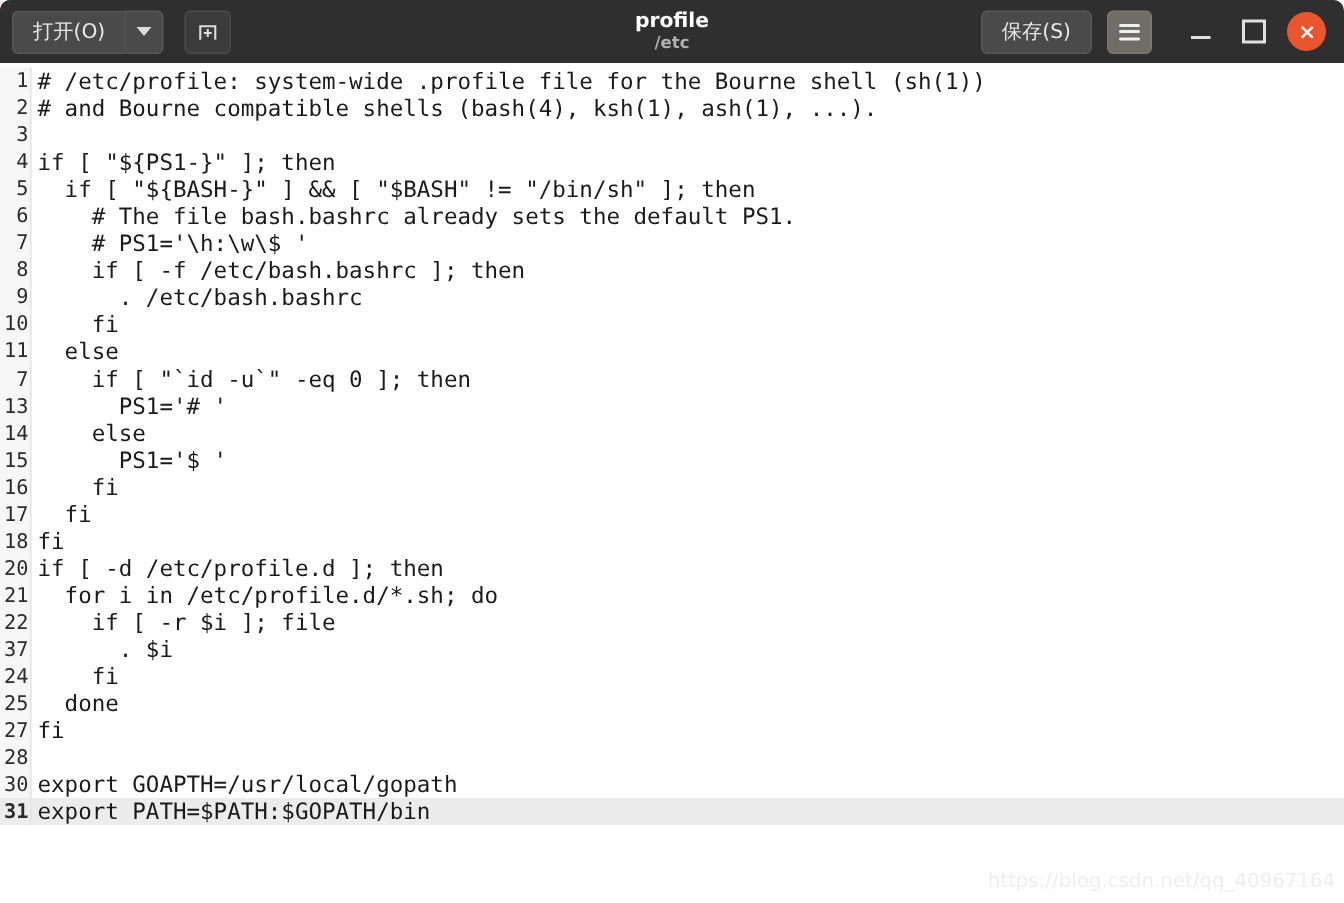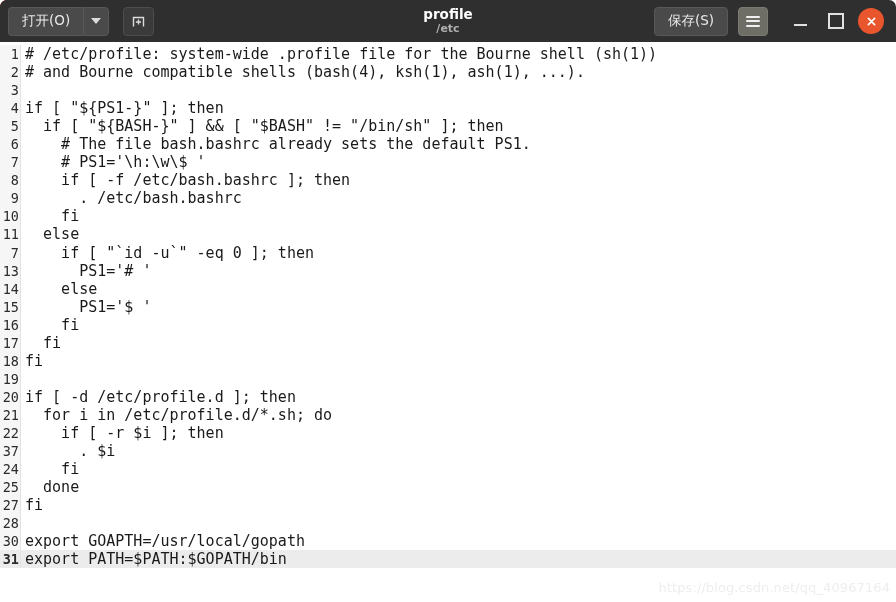--- a/index.html
+++ b/index.html
@@ -322,24 +322,23 @@
         <div class="line"><div class="gutter">9</div><div class="code">      . /etc/bash.bashrc</div></div>
         <div class="line"><div class="gutter">10</div><div class="code">    fi</div></div>
         <div class="line"><div class="gutter">11</div><div class="code">  else</div></div>
         <div class="line"><div class="gutter">7</div><div class="code">    if [ "`id -u`" -eq 0 ]; then</div></div>
         <div class="line"><div class="gutter">13</div><div class="code">      PS1='# '</div></div>
         <div class="line"><div class="gutter">14</div><div class="code">    else</div></div>
         <div class="line"><div class="gutter">15</div><div class="code">      PS1='$ '</div></div>
         <div class="line"><div class="gutter">16</div><div class="code">    fi</div></div>
         <div class="line"><div class="gutter">17</div><div class="code">  fi</div></div>
         <div class="line"><div class="gutter">18</div><div class="code">fi</div></div>
-        <div class="line"><div class="gutter">19</div><div class="code"></div></div>
         <div class="line"><div class="gutter">20</div><div class="code">if [ -d /etc/profile.d ]; then</div></div>
         <div class="line"><div class="gutter">21</div><div class="code">  for i in /etc/profile.d/*.sh; do</div></div>
-        <div class="line"><div class="gutter">22</div><div class="code">    if [ -r $i ]; then</div></div>
+        <div class="line"><div class="gutter">22</div><div class="code">    if [ -r $i ]; file</div></div>
         <div class="line"><div class="gutter">37</div><div class="code">      . $i</div></div>
         <div class="line"><div class="gutter">24</div><div class="code">    fi</div></div>
         <div class="line"><div class="gutter">25</div><div class="code">  done</div></div>
         <div class="line"><div class="gutter">27</div><div class="code">fi</div></div>
         <div class="line"><div class="gutter">28</div><div class="code"></div></div>
         <div class="line"><div class="gutter">30</div><div class="code">export GOAPTH=/usr/local/gopath</div></div>
         <div class="line current"><div class="gutter">31</div><div class="code">export PATH=$PATH:$GOPATH/bin</div></div>
       </div>
     <div class="watermark">https://blog.csdn.net/qq_40967164</div>
   </div>

